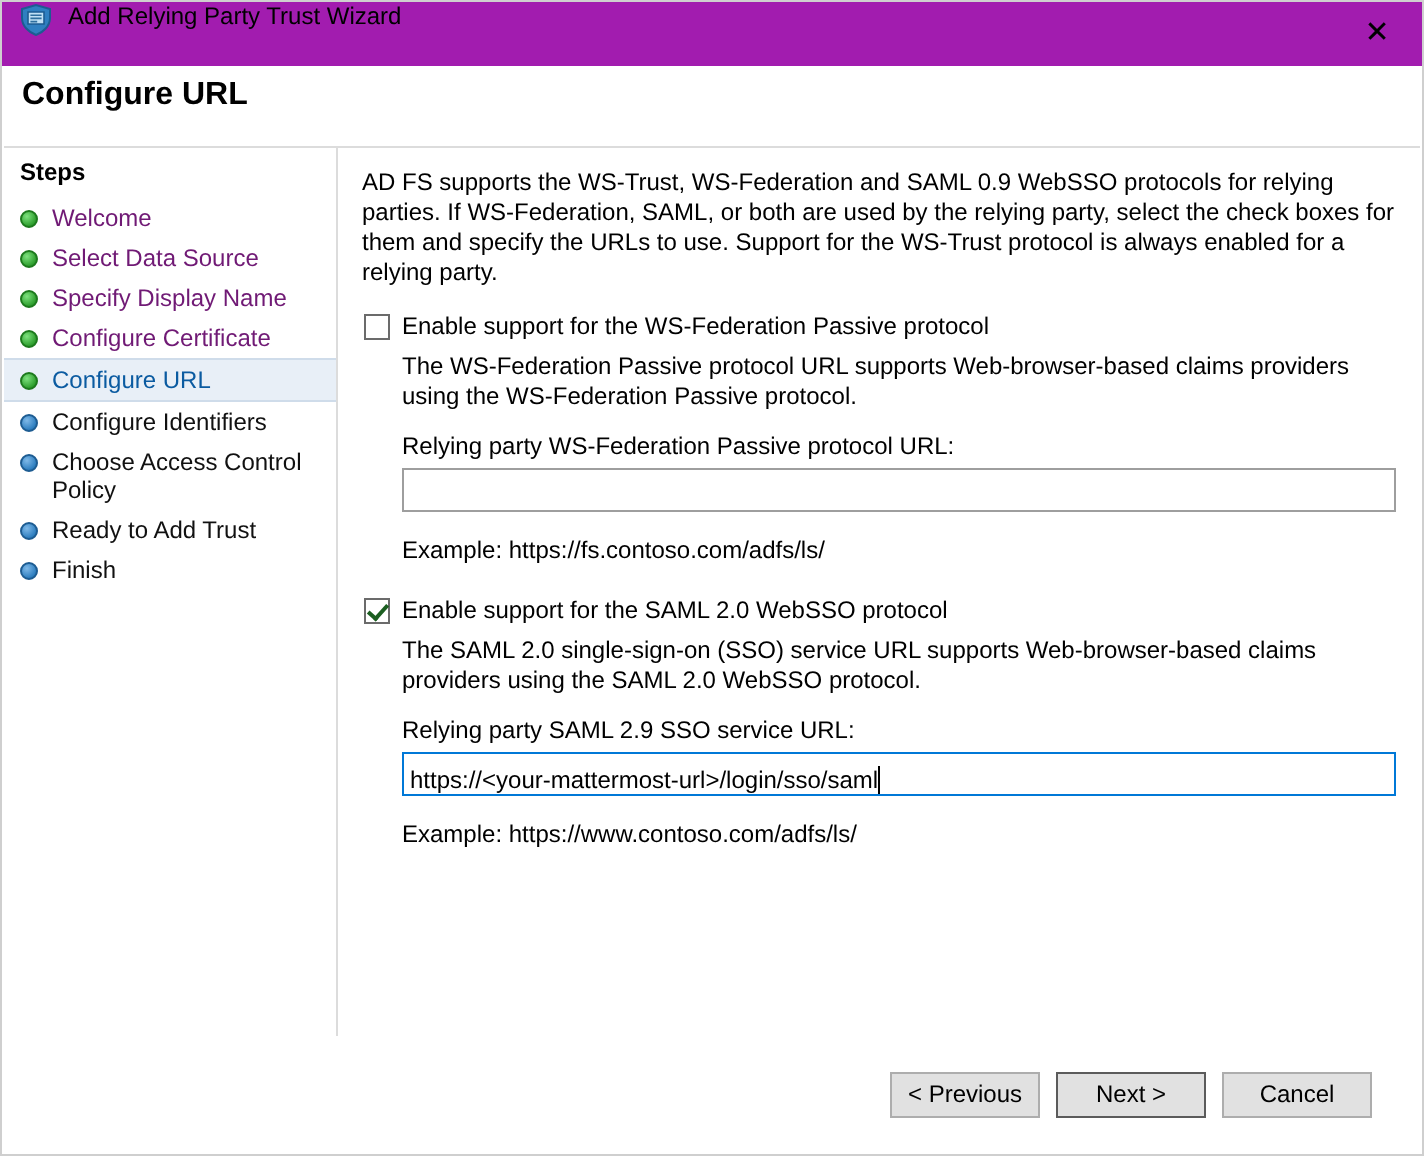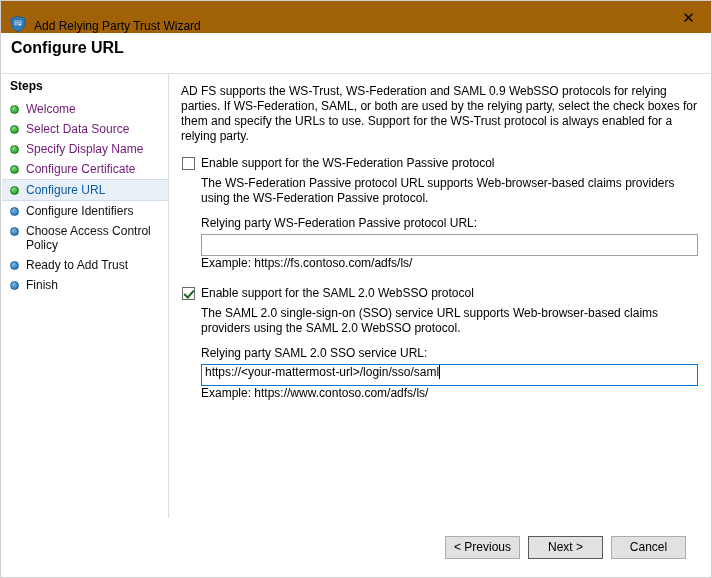--- a/index.html
+++ b/index.html
@@ -20,22 +20,22 @@
     width: 712px;
     height: 578px;
     background: #ffffff;
     box-sizing: border-box;
     border: 1px solid #cfcfcf;
   }
   
   .titlebar {
     height: 32px;
     display: flex;
-    align-items: flex-end;
-    background: #a16207;
+    align-items: flex-start;
+    background: #a21caf;
     padding-left: 8px;
     box-sizing: border-box;
   }
   .title-icon {
     width: 18px;
     height: 18px;
     margin-right: 7px;
     flex: 0 0 auto;
     position: relative;
   }
@@ -174,24 +174,24 @@
   .field-label {
     font-size: 12px;
     margin: 0 0 4px 0;
   }
   .textbox {
     height: 22px;
     border: 1px solid #9e9e9e;
     background: #fff;
     box-sizing: border-box;
     display: flex;
-    align-items: flex-start;
+    align-items: flex-end;
     padding: 0 3px;
     font-size: 12px;
-    margin-bottom: 0;
+    margin-bottom: 12px;
     width: 100%;
   }
   .textbox.disabled { background: #fff; }
   .textbox.focused { border: 1px solid #0078d7; }
   .caret {
     display: inline-block;
     width: 1px;
     height: 14px;
     background: #000;
     margin-left: 0px;
@@ -308,21 +308,21 @@
           </div>
           <p class="example">Example: https://fs.contoso.com/adfs/ls/</p>
         </div>
 
         <div class="check-row">
           <span class="checkbox checked"></span>
           <span class="check-label">Enable support for the SAML 2.0 WebSSO protocol</span>
         </div>
         <div class="sub-block">
           <p class="desc">The SAML 2.0 single-sign-on (SSO) service URL supports Web-browser-based claims providers using the SAML 2.0 WebSSO protocol.</p>
-          <p class="field-label">Relying party SAML 2.0 SSO service URL:</p>
+          <p class="field-label">Relying party SAML 2.9 SSO service URL:</p>
           <div class="textbox focused">
             <span>https://&lt;your-mattermost-url&gt;/login/sso/saml</span>
               <span class="caret"></span>
           </div>
           <p class="example">Example: https://www.contoso.com/adfs/ls/</p>
         </div>
       </div>
     </div>
 
     <div class="footer">

